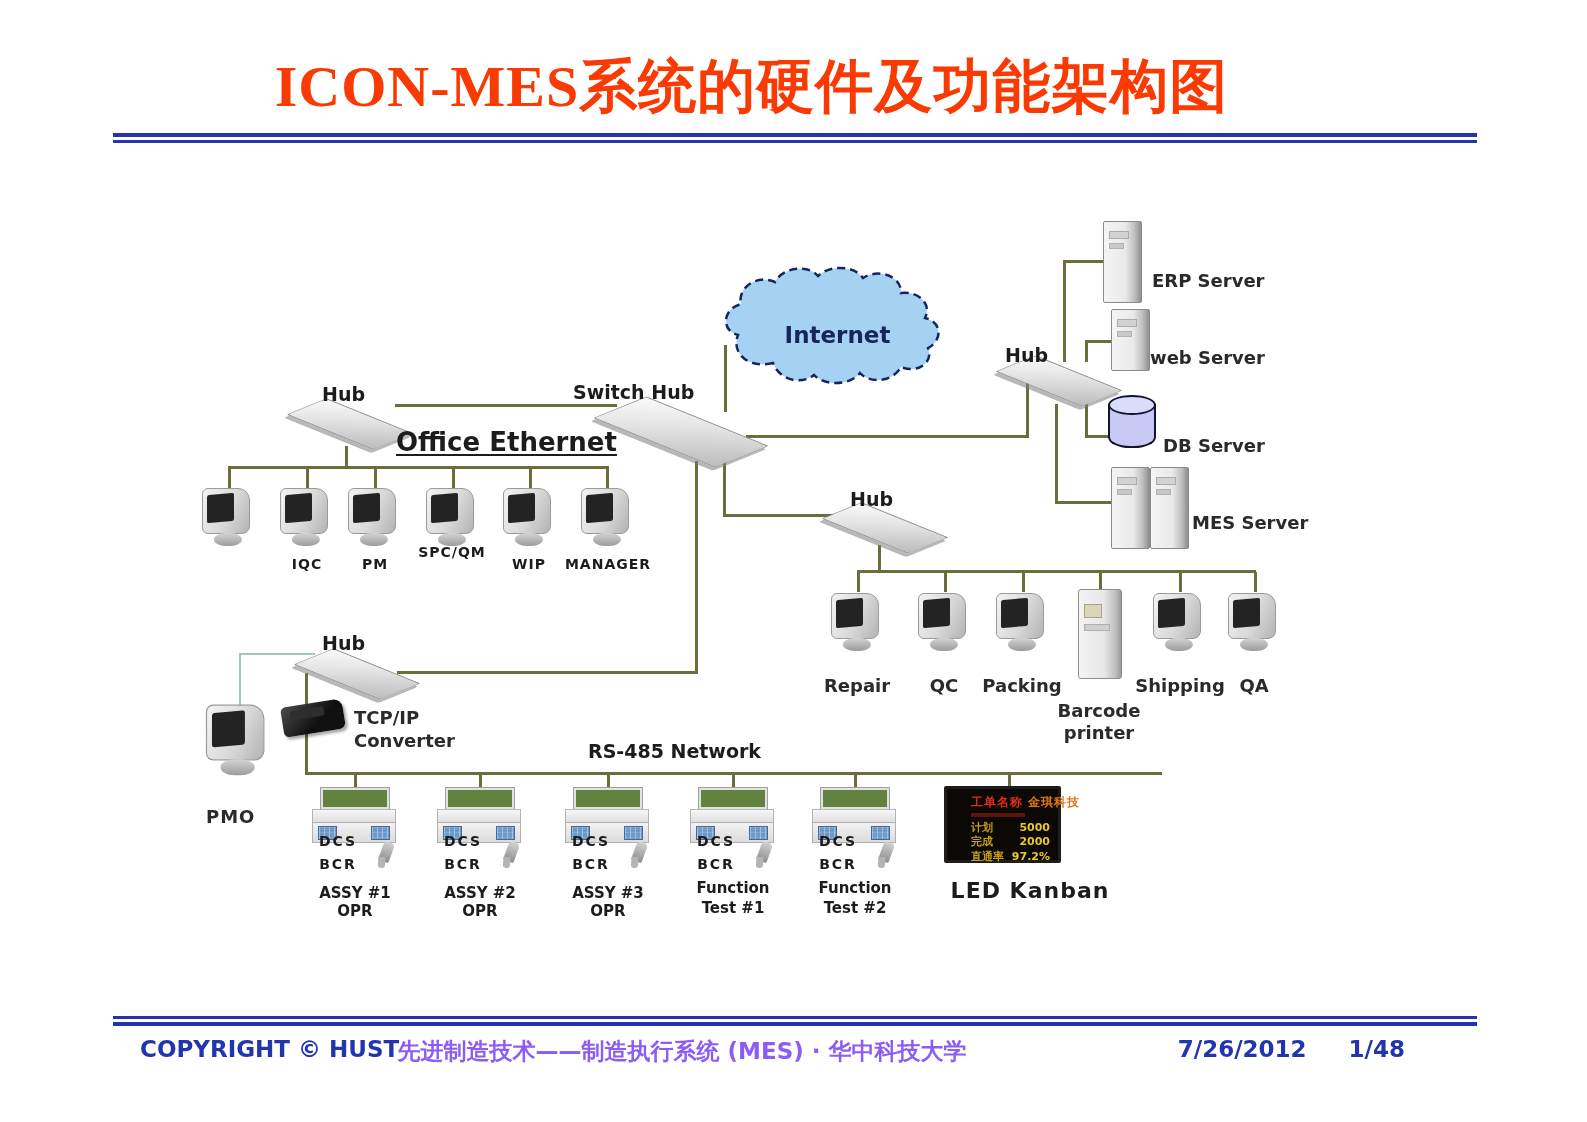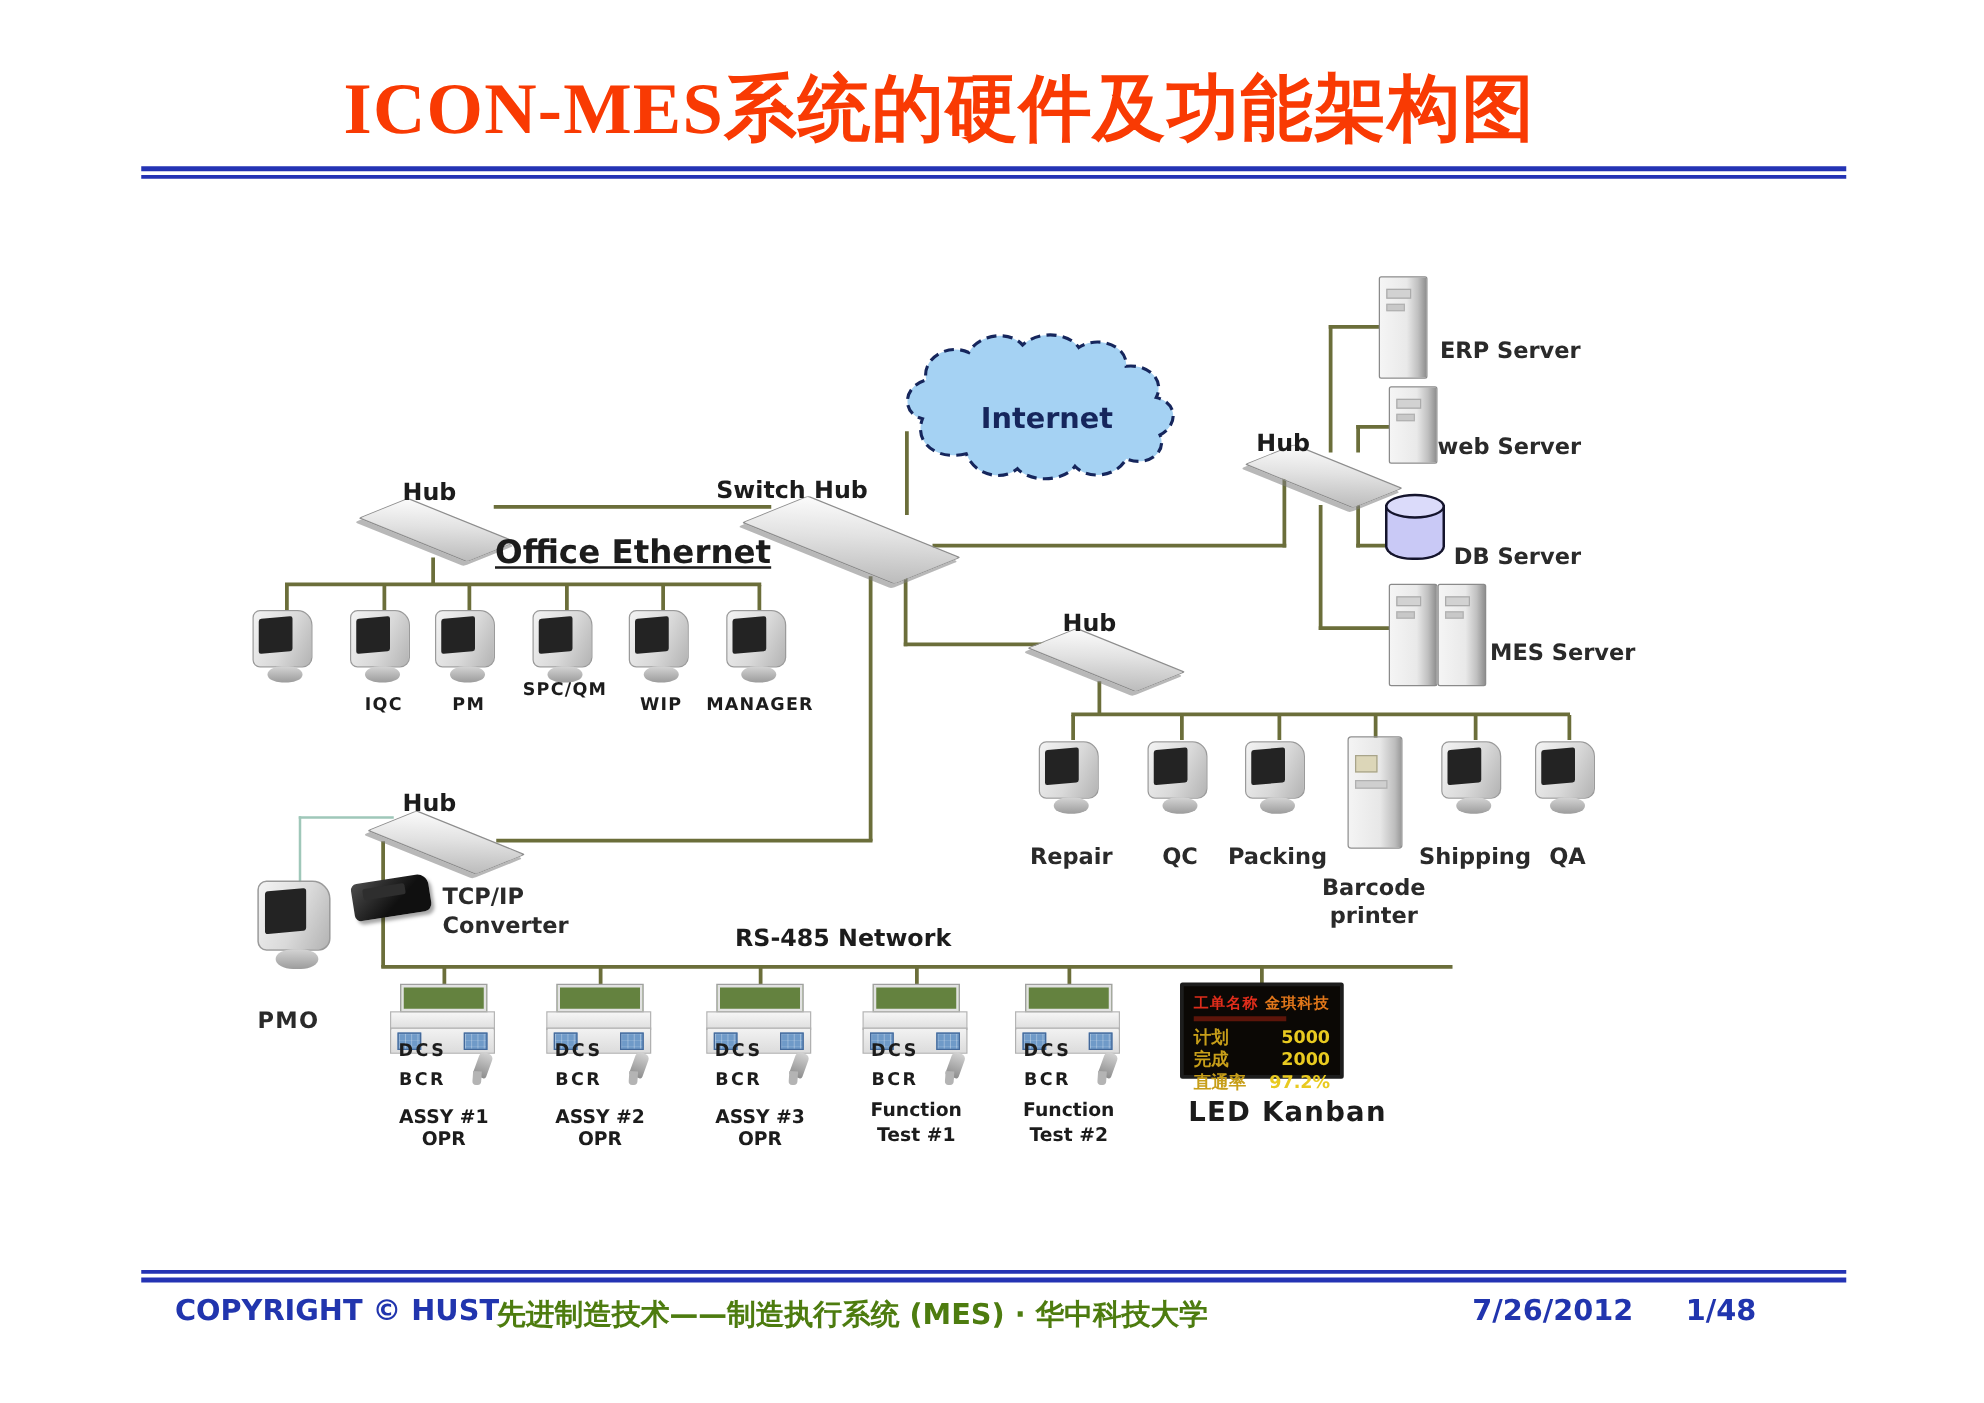--- a/index.html
+++ b/index.html
@@ -8,21 +8,21 @@
   .abs{position:absolute;}
   
   .page-title{left:0;top:48px;width:1503px;text-align:center;
     font-family:"Liberation Serif","DejaVu Serif",serif;font-weight:bold;
     font-size:58px;color:#f93a03;letter-spacing:1px;}
   .rule{left:113px;width:1364px;height:3px;background:#fff;
     border-top:4px solid #2433b4;border-bottom:3px solid #2433b4;}
   .rule.top{top:133px;}
   .rule.bottom{top:1016px;border-top-width:3px;border-bottom-width:4px;}
   .foot-left{left:140px;top:1036px;font-size:23px;font-weight:bold;color:#2135ae;}
-  .foot-center{left:0;top:1036px;width:1364px;text-align:center;font-size:23px;font-weight:bold;color:#4d7c0f;}
+  .foot-center{left:0;top:1036px;width:1364px;text-align:center;font-size:23px;font-weight:bold;color:#8b5cf6;}
   .foot-right{right:182px;top:1036px;font-size:23px;font-weight:bold;color:#2135ae;display:flex;gap:42px;}
   
   .ln{position:absolute;background:#6b6e3a;}
   .lnt{position:absolute;background:#9fc7b9;}
   
   .lbl{position:absolute;color:#1c1c1c;font-weight:bold;}
   .hubl{font-size:19px;}
   .devl{font-size:18px;font-weight:bold;color:#2a2a2a;margin-top:16px;}
   .ctr{text-align:center;}
   
@@ -67,26 +67,26 @@
   
   .scan{position:absolute;width:11px;height:20px;border-radius:4px 4px 2px 2px;
     background:linear-gradient(#d2d2d2,#8d8d8d);transform:rotate(20deg);}
   .scan:after{content:'';position:absolute;left:1px;top:16px;width:7px;height:11px;
     background:#b4b4b4;border-radius:0 0 3px 3px;transform:rotate(-16deg);}
   
   .conv{position:absolute;width:62px;height:30px;border-radius:5px 9px 6px 5px;transform:rotate(-9deg);
     background:linear-gradient(140deg,#4d4d4d,#101010 60%);box-shadow:2px 3px 3px rgba(0,0,0,.35);}
   .conv:after{content:'';position:absolute;left:9px;top:5px;width:34px;height:9px;background:#2e2e2e;border-radius:2px;}
   
-  .kb{position:absolute;left:944px;top:786px;width:131px;height:77px;background:#0b0805;
-    border:3px solid #1d1d1d;border-radius:2px;padding:5px 8px 4px 8px;box-sizing:border-box;}
+  .kb{position:absolute;left:944px;top:786px;width:117px;height:77px;background:#0b0805;
+    border:3px solid #1d1d1d;border-radius:2px;padding:5px 8px 4px 24px;box-sizing:border-box;}
   .kb .t{font-size:12px;font-weight:bold;color:#df2d1b;letter-spacing:1px;white-space:nowrap;}
   .kb .t .v{color:#e0761a;margin-left:5px;}
   .kb .sub{height:4px;width:68%;background:#5c150a;margin:2px 0 4px 0;}
-  .kb .row{display:flex;justify-content:space-between;font-size:14px;font-weight:bold;
+  .kb .row{display:flex;justify-content:space-between;font-size:11px;font-weight:bold;
     color:#c79e19;line-height:1.3;}
   .kb .row .val{color:#e9ca20;}
   
   .cloudwrap{left:713px;top:263px;}
 </style>
 </head>
 <body>
 
 <div class="abs page-title">ICON-MES系统的硬件及功能架构图</div>
 <div class="abs rule top"></div>

